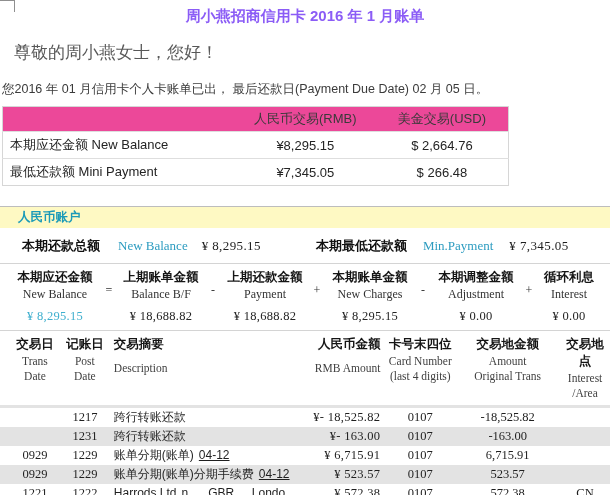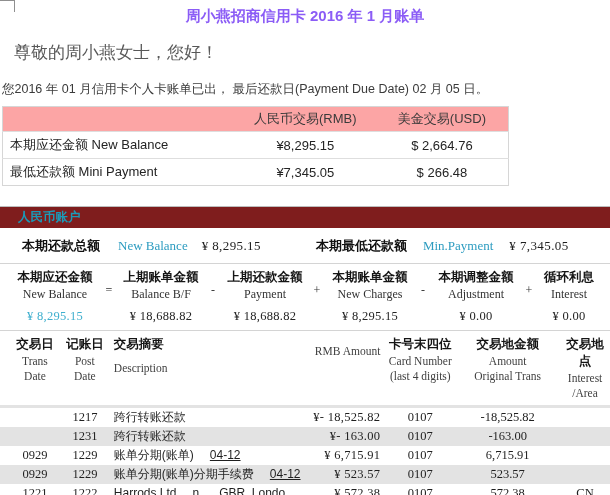--- a/index.html
+++ b/index.html
@@ -14,28 +14,28 @@
     border-top:1px solid #8f8f8f;border-right:1px solid #8f8f8f;}
 
   .title{margin-top:7px;text-align:center;font-size:15px;font-weight:bold;color:#8b5cf6;}
   .greeting{margin:15px 0 0 14px;font-size:17px;color:#585858;}
   .intro{margin:17px 0 0 2px;font-size:12.5px;color:#3b3b3b;}
 
   
   table.sumtable{margin:8px 0 0 2px;border-collapse:collapse;width:507px;font-size:13px;
     border:1px solid #d6d6d6;}
   .sumtable td{border-top:1px solid #dedede;}
-  .sumtable tr.hrow td{background:#fca5a5;height:22px;color:#3a3a3a;border-top:none;}
+  .sumtable tr.hrow td{background:#ec4899;height:22px;color:#3a3a3a;border-top:none;}
   .sumtable td.lab{width:230px;padding-left:7px;text-align:left;color:#2e2e2e;}
   .sumtable td.rmb{width:142px;text-align:center;}
   .sumtable td.usd{width:133px;text-align:center;}
   .sumtable tr.vrow td{height:24px;color:#242424;}
 
   
-  .section-bar{margin-top:20px;height:21px;line-height:21px;background:#7f1d1d;
+  .section-bar{margin-top:20px;height:21px;line-height:21px;background:#fef9c3;
     border-top:1px solid #bdbdbd;padding-left:18px;font-size:12.5px;font-weight:bold;color:#1b9ab8;}
   .account-row{display:flex;align-items:baseline;padding:9px 0 8px 0;font-size:13px;}
   .acc-label{font-weight:bold;color:#111;}
   .acc-link{color:#2d9cc0;}
   .acc-val{color:#1e1e1e;letter-spacing:0.4px;}
   .ml22{margin-left:22px}.ml18{margin-left:18px}.ml14{margin-left:14px}
   .ml55{margin-left:55px}.ml16{margin-left:16px}
 
   .divider{border-top:1px solid #d4d4d4;}
 
@@ -61,21 +61,21 @@
   .col-orig{width:105px;text-align:center;}
   .col-country{width:50px;text-align:center;}
   .en.vcenter{margin-top:9px;}
 
   .tx-topstrip{height:3px;background:#e3e3e3;margin-top:2px;}
   .trow{display:flex;align-items:center;font-size:12.5px;padding:2px 0;min-height:15px;color:#1f1f1f;}
   .trow.alt{background:#e3e3e3;}
   .t-desc{position:relative;white-space:nowrap;overflow:visible;
     font-family:Liberation Sans, sans-serif;
     font-size:12px;line-height:15px;}
-  .d-suffix{text-decoration:underline;margin-left:16px;}
+  .d-suffix{text-decoration:underline;margin-left:5px;}
   .d-loc{position:absolute;left:138px;top:0;}
   .d-line2{white-space:pre;}
   .t-rmb{letter-spacing:0.3px;}
 </style>
 </head>
 <body>
 
 <div class="corner-mark"></div>
 
 <div class="title">周小燕招商信用卡 2016 年 1 月账单</div>
@@ -164,20 +164,21 @@
   <div class="col-post">
     <div class="cn">记账日</div>
     <div class="en">Post</div>
     <div class="en">Date</div>
   </div>
   <div class="col-desc">
     <div class="cn">交易摘要</div>
     <div class="en vcenter">Description</div>
   </div>
   <div class="col-rmb">
+    <div class="cn">人民币金额</div>
     <div class="en vcenter">RMB Amount</div>
   </div>
   <div class="col-card">
     <div class="cn">卡号末四位</div>
     <div class="en">Card Number</div>
     <div class="en">(last 4 digits)</div>
   </div>
   <div class="col-orig">
     <div class="cn">交易地金额</div>
     <div class="en">Amount</div>

